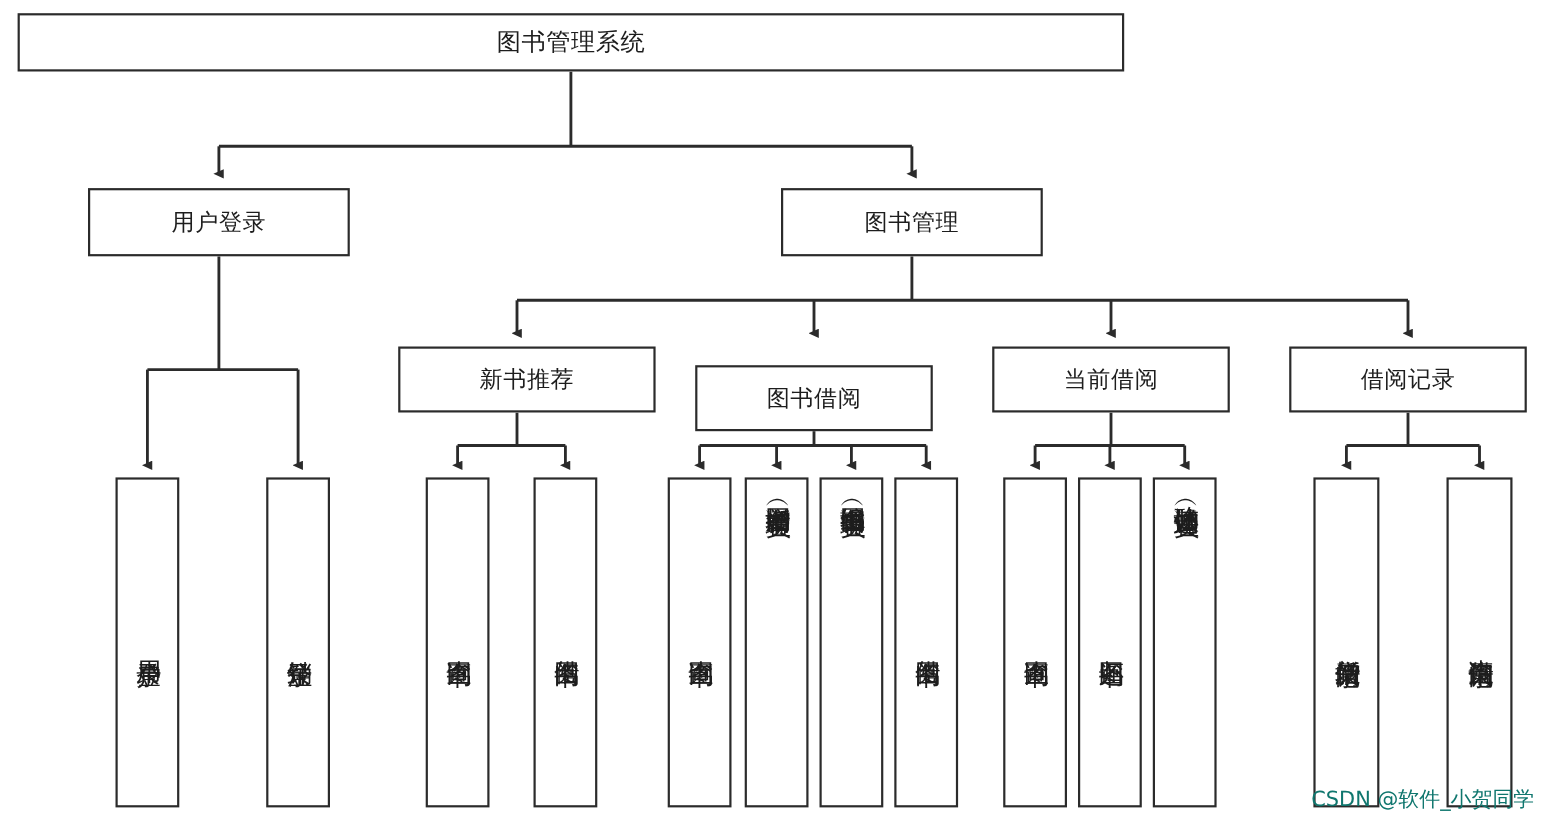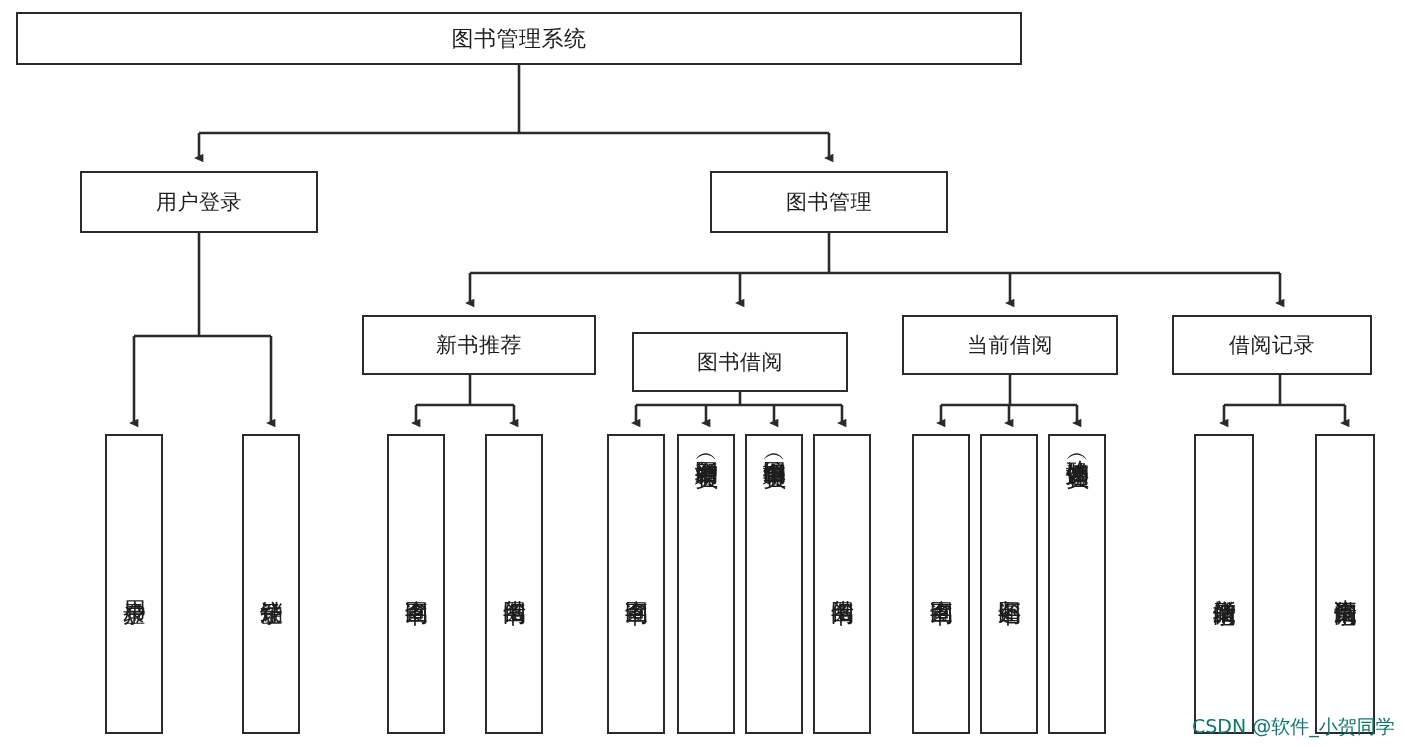--- a/index.html
+++ b/index.html
@@ -145,21 +145,21 @@
 
   <div class="node horizontal" style="left:362px; top:315px; width:234px; height:60px;">
     <span class="label">新书推荐</span>
   </div>
   <div class="node horizontal" style="left:632px; top:332px; width:216px; height:60px;">
     <span class="label">图书借阅</span>
   </div>
   <div class="node horizontal" style="left:902px; top:315px; width:216px; height:60px;">
     <span class="label">当前借阅</span>
   </div>
-  <div class="node horizontal" style="left:1172px; top:315px; width:200px; height:60px;">
+  <div class="node horizontal" style="left:1172px; top:315px; width:216px; height:60px;">
     <span class="label">借阅记录</span>
   </div>
 
   <div class="node vertical centered" style="left:105px; top:434px; width:58px; height:300px;">
     <span class="label">用户登录</span>
   </div>
   <div class="node vertical centered" style="left:242px; top:434px; width:58px; height:300px;">
     <span class="label">注销登录</span>
   </div>
 

